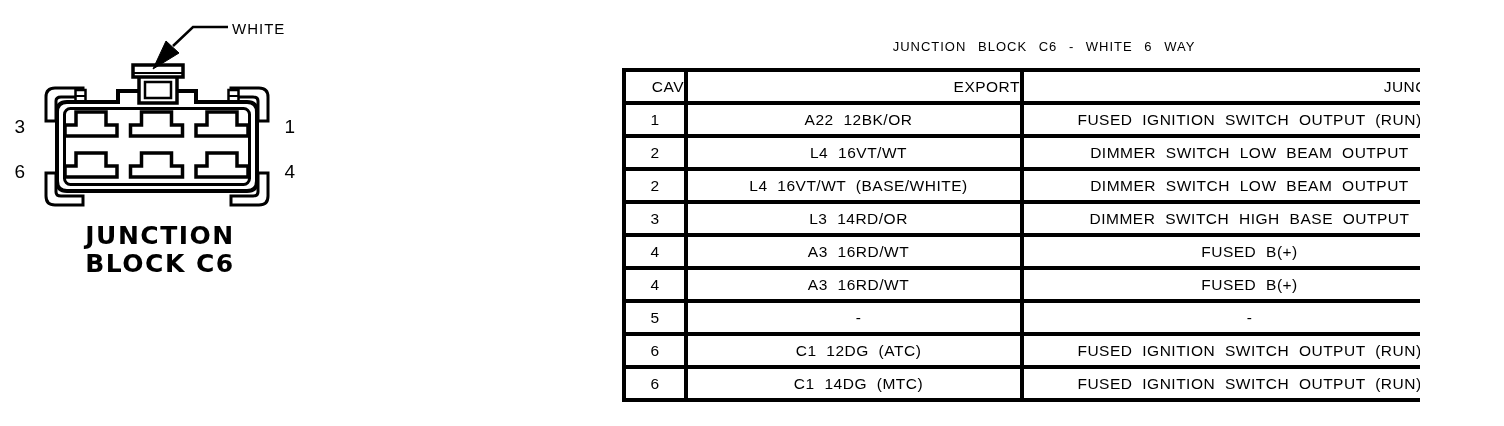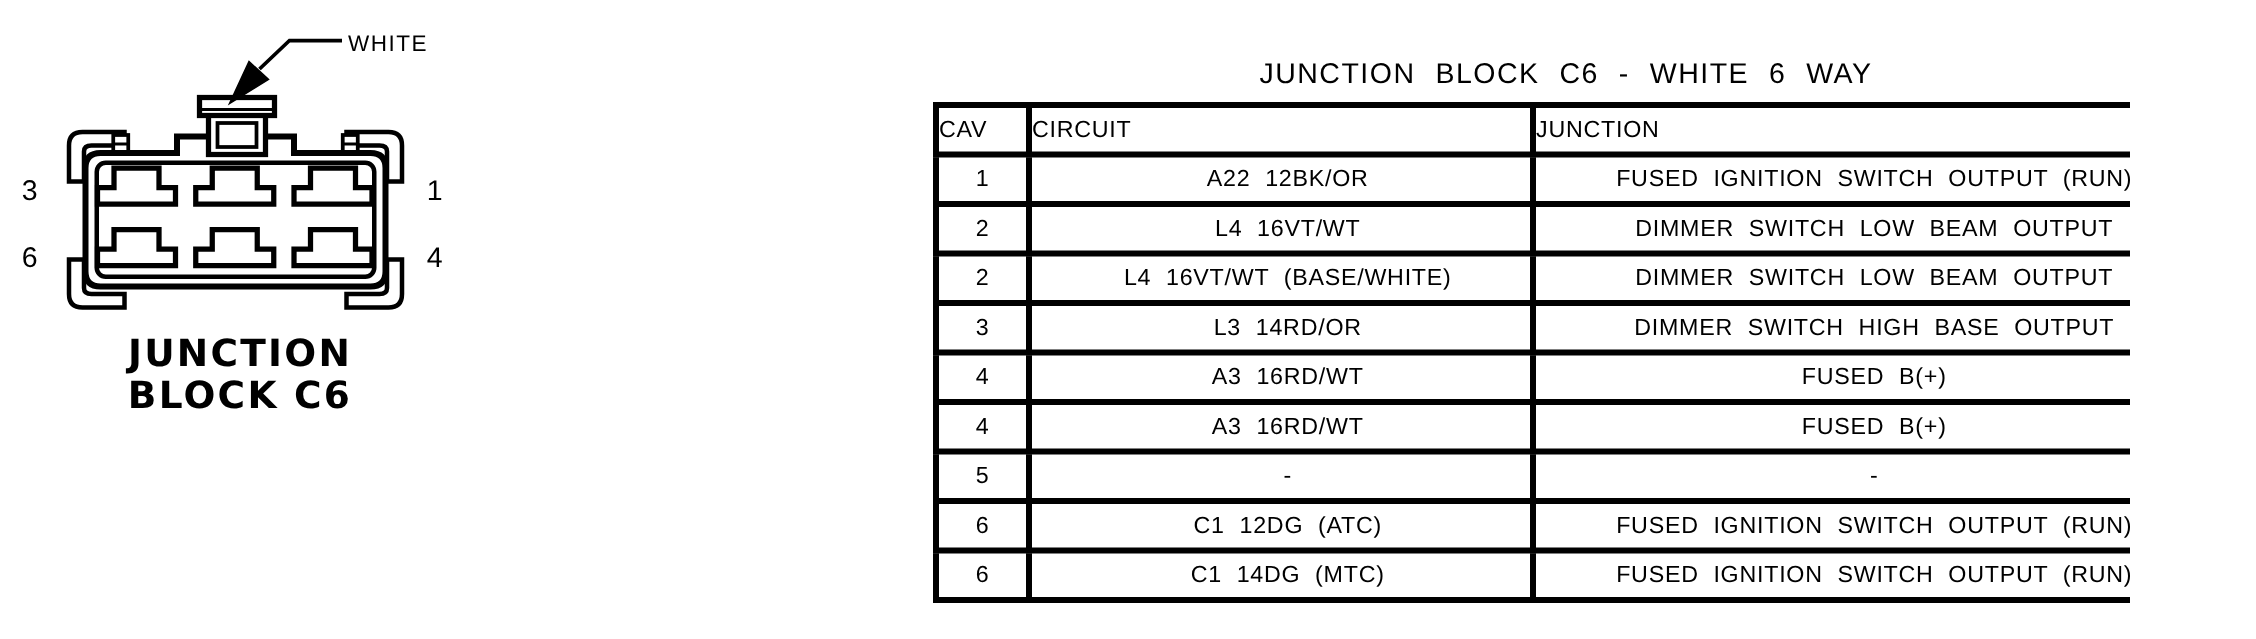--- a/index.html
+++ b/index.html
@@ -24,21 +24,21 @@
     font-weight: bold;
     font-size: 25px;
     letter-spacing: 1.5px;
   }
   .table-title {
     position: absolute;
     left: 622px;
     top: 39px;
     width: 844px;
     text-align: center;
-    font-size: 19px;
+    font-size: 13px;
     letter-spacing: 1px;
     word-spacing: 7px;
     white-space: nowrap;
   }
   table.pinout {
     position: absolute;
     left: 622px;
     top: 68px;
     width: 844px;
     border-collapse: collapse;
@@ -50,21 +50,21 @@
     height: 29px;
     font-size: 15.5px;
     font-weight: normal;
     letter-spacing: 0.5px;
     word-spacing: 5px;
     padding: 0;
     white-space: nowrap;
     overflow: hidden;
     line-height: 29px;
   }
-  .pinout th { text-align: left; margin-top: 19px; }
+  .pinout th { text-align: right; margin-top: 19px; }
   .pinout td.cav-cell { text-align: center; }
   .pinout td.circuit-cell, .pinout td.function-cell { text-align: center; padding-left: 9px; }
 </style>
 </head>
 <body>
 
 <div class="page">
 
   <svg class="diagram-svg" width="330" height="290" viewBox="0 0 330 290">
 
@@ -110,21 +110,21 @@
 
   <table class="pinout">
     <colgroup>
       <col style="width:62px">
       <col style="width:336px">
       <col style="width:446px">
     </colgroup>
     <thead>
       <tr>
         <th>CAV</th>
-        <th>CIRCUIT</th>
+        <th>EXPORT</th>
         <th>JUNCTION</th>
       </tr>
     </thead>
     <tbody>
       <tr>
         <td class="cav-cell">1</td>
         <td class="circuit-cell">A22 12BK/OR</td>
         <td class="function-cell">FUSED IGNITION SWITCH OUTPUT (RUN)</td>
       </tr>
       <tr>

